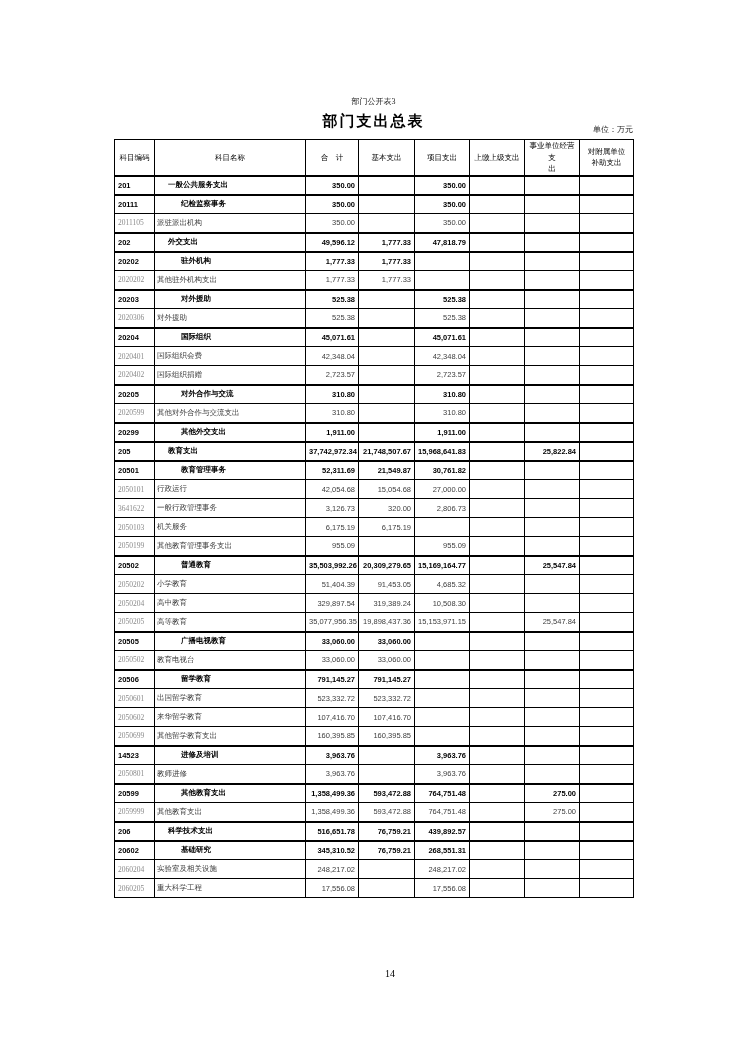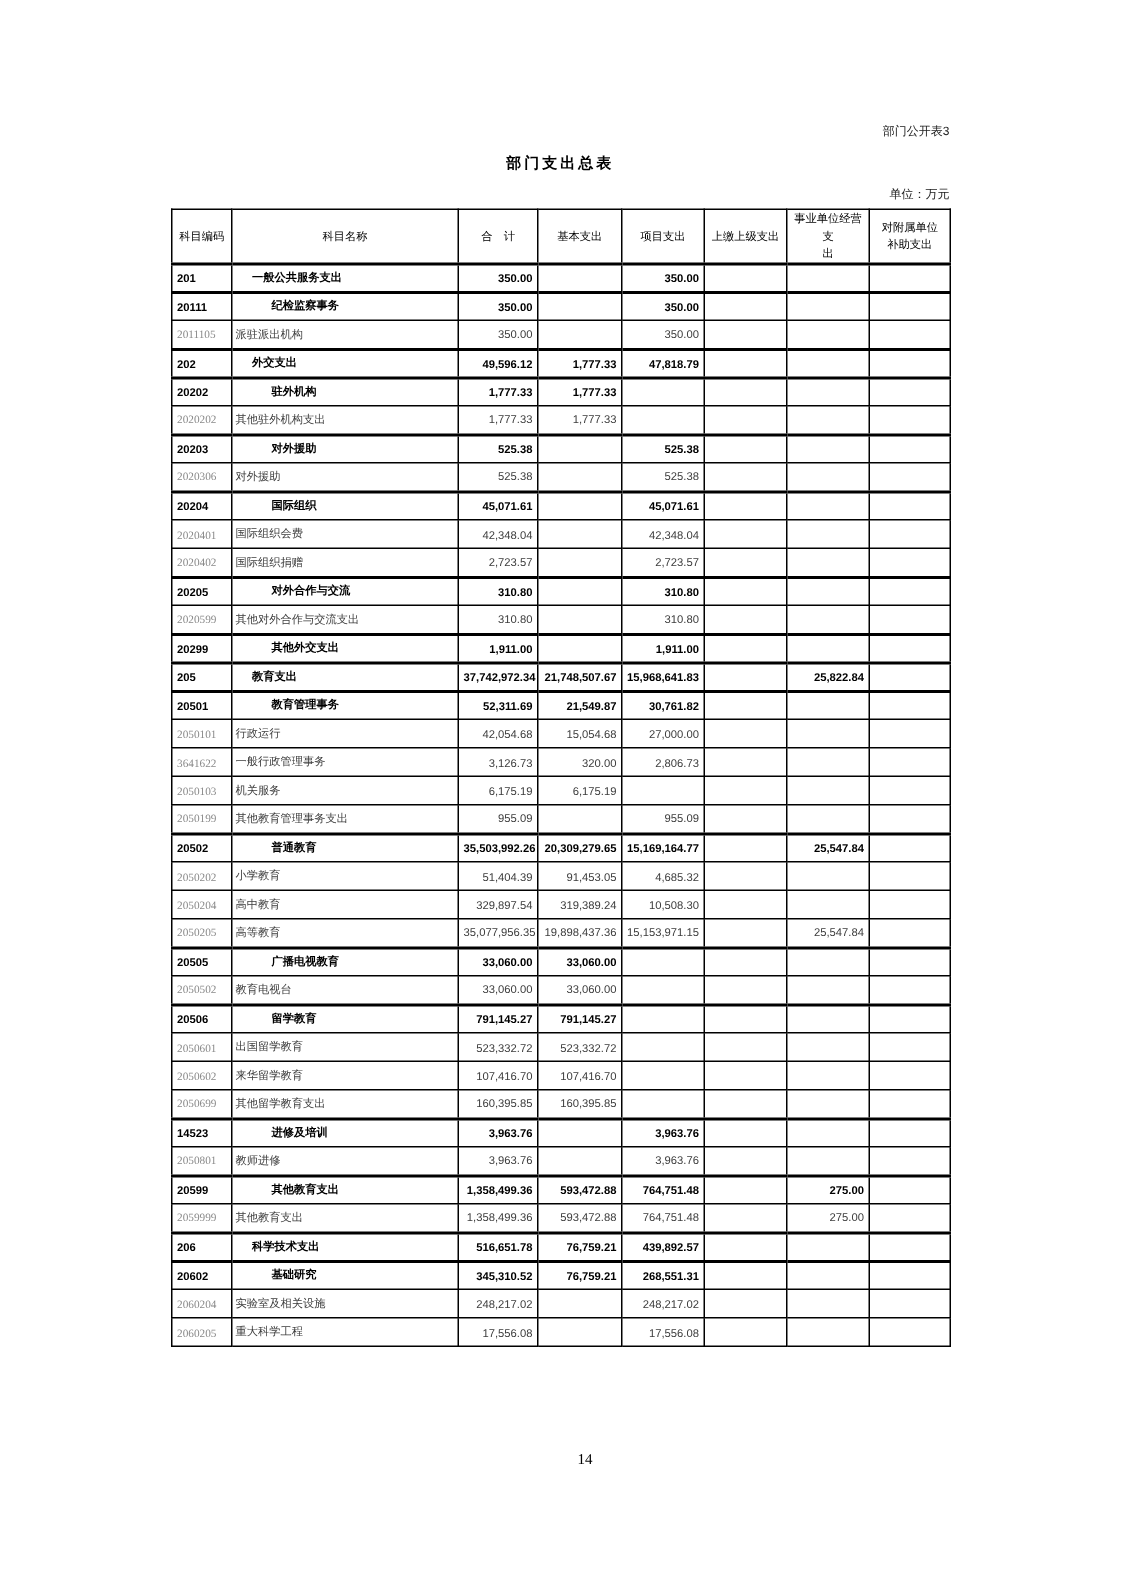--- a/index.html
+++ b/index.html
@@ -12,35 +12,35 @@
   }
   .page {
     position: relative;
     width: 750px;
     height: 1060px;
     background: #fff;
     overflow: hidden;
   }
   .doc-label {
     position: absolute;
-    top: 82px;
-    left: 114px;
-    width: 519px;
-    text-align: right;
-    font-size: 8px;
-    font-family: Liberation Sans, sans-serif;
-    color: #1a1a1a;
-  }
-  .title {
-    position: absolute;
-    top: 102px;
+    top: 96px;
     left: 114px;
     width: 519px;
     text-align: center;
-    font-size: 10px;
+    font-size: 8px;
+    font-family: Liberation Serif, serif;
+    color: #1a1a1a;
+  }
+  .title {
+    position: absolute;
+    top: 112px;
+    left: 114px;
+    width: 519px;
+    text-align: center;
+    font-size: 15px;
     font-weight: bold;
     letter-spacing: 2px;
     font-family: "Liberation Serif", serif;
   }
   .unit-note {
     position: absolute;
     top: 124px;
     left: 114px;
     width: 519px;
     text-align: right;

